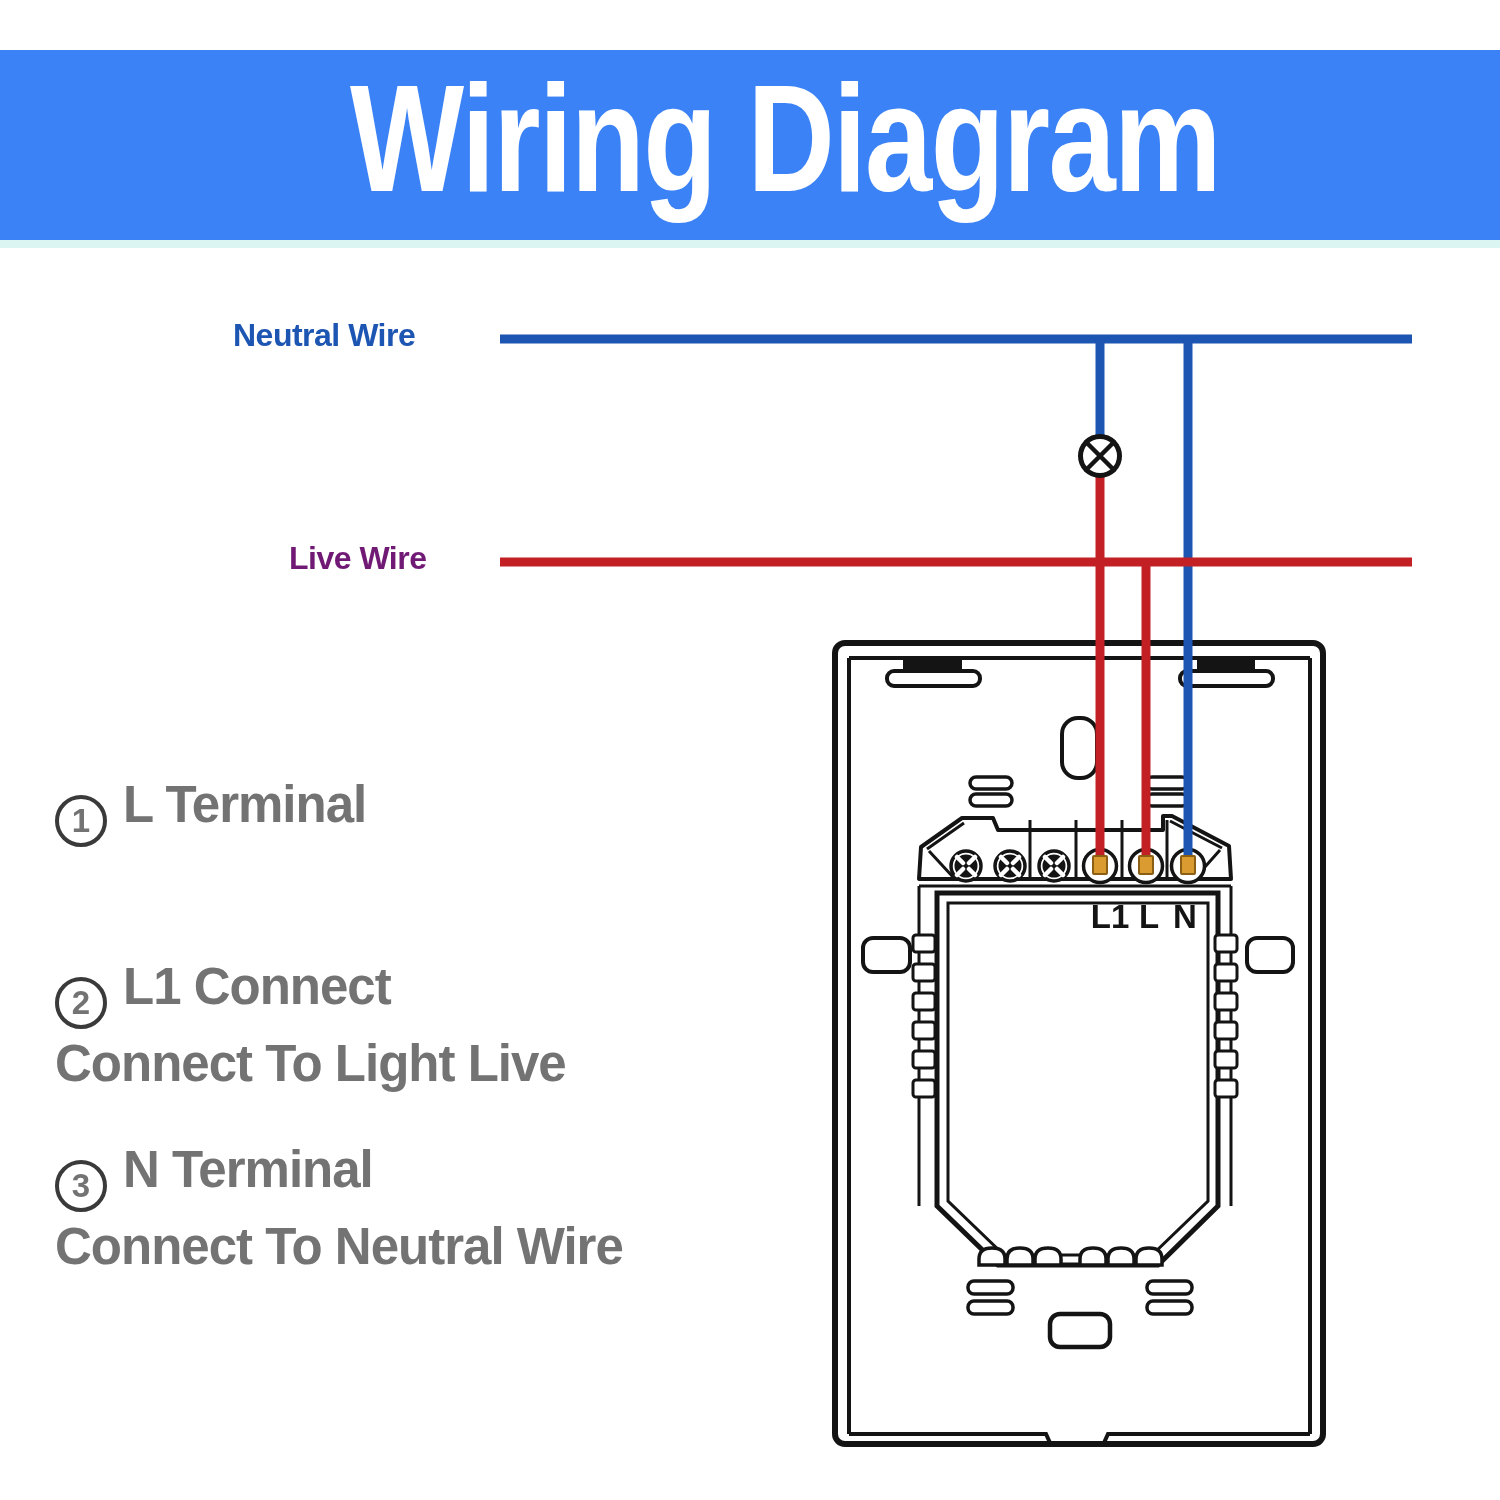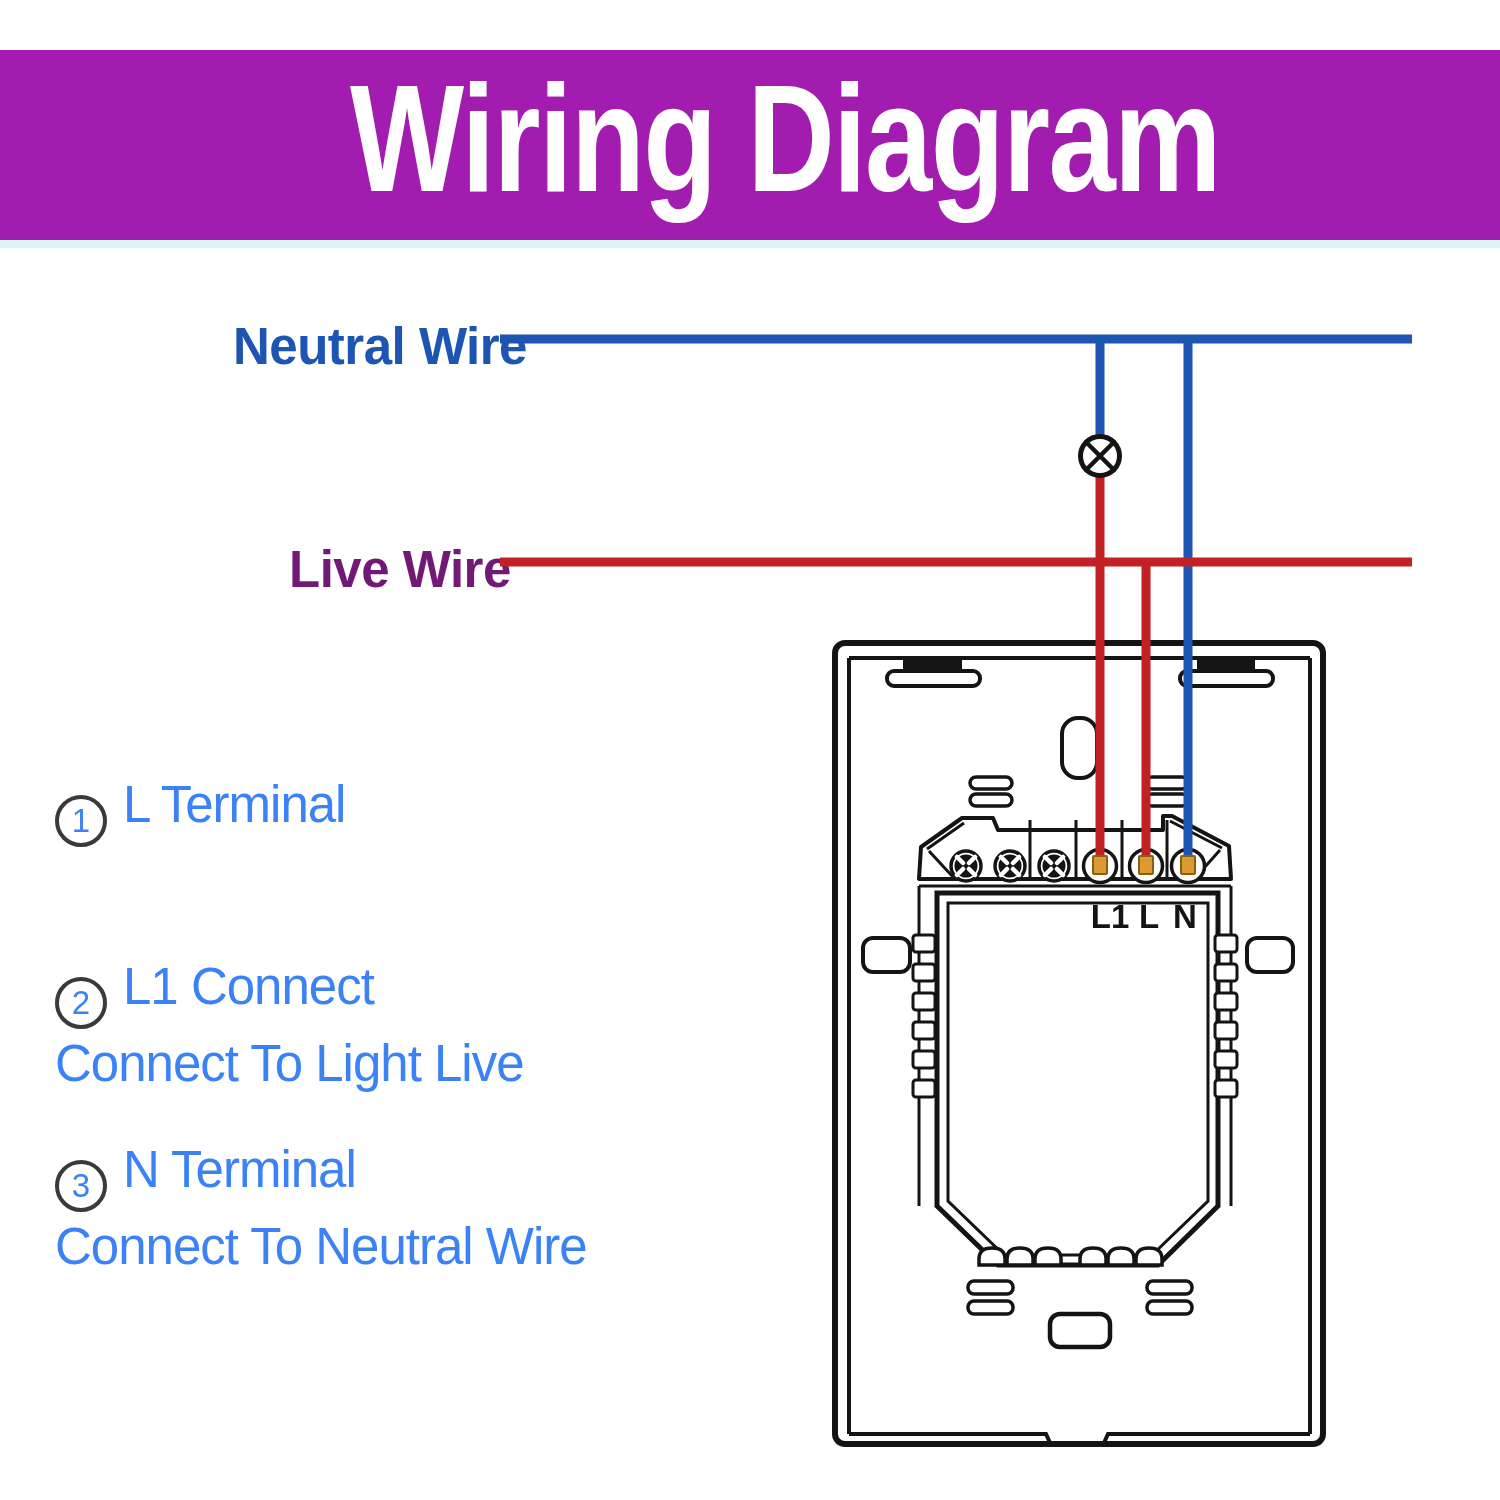--- a/index.html
+++ b/index.html
@@ -16,47 +16,47 @@
     background:rgba(31,196,174,0.16);
   }
   .band h1{
     position:absolute;left:785px;top:50%;margin:0;
     transform:translate(-50%,-54%) scaleX(0.79);
     font-size:153px;font-weight:bold;color:#ffffff;white-space:nowrap;
     letter-spacing:-2px;
   }
   
   .wire-label{
-    position:absolute;font-size:51px;font-weight:bold;white-space:nowrap;
+    position:absolute;font-size:32px;font-weight:bold;white-space:nowrap;
     letter-spacing:-0.5px;
   }
   .wire-label.neutral{left:233px;top:317px;}
   .wire-label.live{left:289px;top:540px;}
   
   .ann{
-    position:absolute;left:55px;color:#3b82f6;font-weight:normal;
+    position:absolute;left:55px;color:#737373;font-weight:bold;
     font-size:51px;letter-spacing:-1px;line-height:1.38;white-space:nowrap;
   }
   .ann .num{
     display:inline-flex;align-items:center;justify-content:center;
     width:52px;height:52px;border:4px solid #3a3a3a;border-radius:50%;
     font-size:33px;letter-spacing:0;margin-right:16px;vertical-align:-10px;
     box-sizing:border-box;
   }
   .ann.a1{top:770px;}
   .ann.a2{top:952px;}
   .ann.a3{top:1135px;}
   
   svg.diagram{position:absolute;left:0;top:0;}
   .lln{font-family:"Liberation Sans", sans-serif;font-size:33px;font-weight:bold;fill:#141414;}
 </style>
 </head>
 <body>
 
-<div class="band" style="background: #a21caf;">
+<div class="band" style="background: #3b82f6;">
   <h1 style="color: rgb(255, 255, 255);">Wiring Diagram</h1>
 </div>
 
 <div class="wire-label neutral" style="color: rgb(29, 85, 178);">Neutral Wire</div>
 <div class="wire-label live" style="color: #701a75;">Live Wire</div>
 
 <div class="ann a1">
   <div><span class="num">1</span><span>L Terminal</span></div>
 </div>
 <div class="ann a2">

